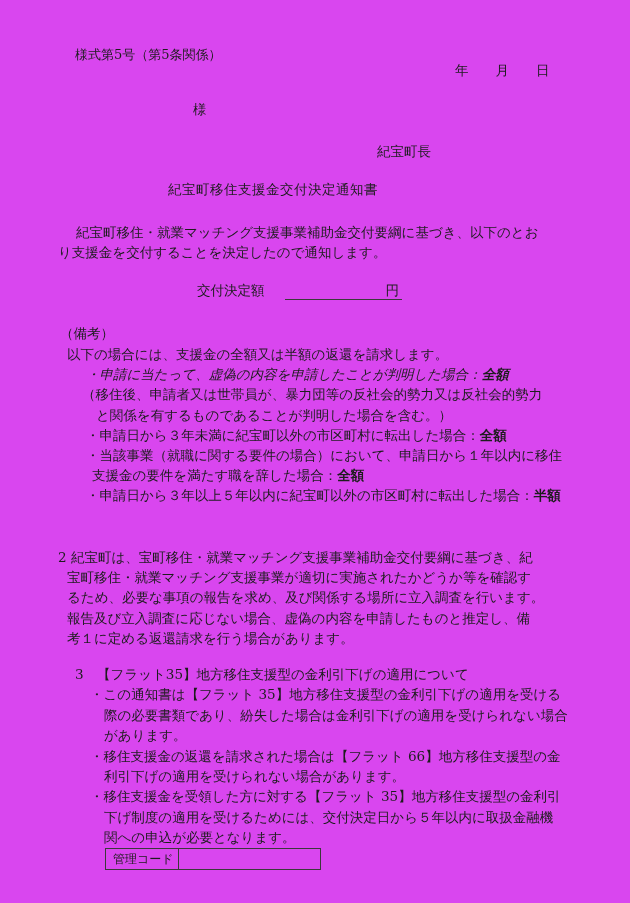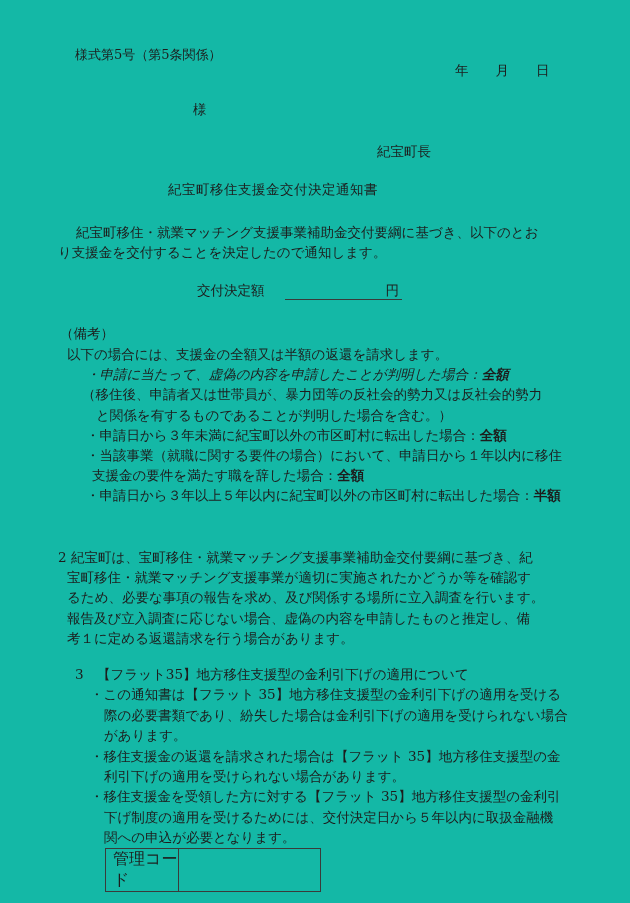--- a/index.html
+++ b/index.html
@@ -1,19 +1,19 @@
 <!DOCTYPE html>
 <html><head>
 <meta charset="utf-8">
 <style>
   html,body { margin:0; padding:0; background:#ffffff; }
   .page {
     position:relative;
     width:630px; height:903px;
-    background:#14b8a6;
+    background:#d946ef;
     font-family:"DejaVu Serif","Liberation Serif",serif;
     color:#1d1d1d;
     font-size:13.5px;
     overflow:hidden;
   }
   .abs { position:absolute; }
   .tline { white-space:nowrap; }
   .tline b { font-weight:bold; }
   .form-number   { left:75px;  top:46px;  font-size:13px; }
   .date-line     { left:455px; top:62px; }
@@ -34,21 +34,21 @@
   .note-item-1   { top:344px; }
   .note-item-2   { top:547px; }
   .note-item-3   { top:664px; line-height:20.4px; }
   .code-table {
     position:absolute; left:105px; top:848px;
     border-collapse:collapse;
   }
   .code-table td {
     border:1px solid #3a3a3a;
     height:20px;
-    font-size:16px;
+    font-size:12px;
     padding:0 0 0 7px;
     vertical-align:middle;
   }
   .code-table .cell-label { width:65px; }
   .code-table .cell-value { width:134px; }
 </style>
 </head>
 <body>
 
 <div class="page">
@@ -92,21 +92,21 @@
       <div class="tline" style="padding-left: 9px;"><span>るため、必要な事項の報告を求め、及び関係する場所に立入調査を行います。</span></div>
       <div class="tline" style="padding-left: 9px;"><span>報告及び立入調査に応じない場合、虚偽の内容を申請したものと推定し、備</span></div>
       <div class="tline" style="padding-left: 9px;"><span>考１に定める返還請求を行う場合があります。</span></div>
     </div>
 
   <div class="abs note-item note-item-3">
       <div class="tline" style="padding-left: 17px;"><span>3　【フラット35】地方移住支援型の金利引下げの適用について</span></div>
       <div class="tline" style="padding-left: 32px;"><span>・この通知書は【フラット 35】地方移住支援型の金利引下げの適用を受ける</span></div>
       <div class="tline" style="padding-left: 46px;"><span>際の必要書類であり、紛失した場合は金利引下げの適用を受けられない場合</span></div>
       <div class="tline" style="padding-left: 46px;"><span>があります。</span></div>
-      <div class="tline" style="padding-left: 32px;"><span>・移住支援金の返還を請求された場合は【フラット 35】地方移住支援型の金</span></div>
+      <div class="tline" style="padding-left: 32px;"><span>・移住支援金の返還を請求された場合は【フラット 66】地方移住支援型の金</span></div>
       <div class="tline" style="padding-left: 46px;"><span>利引下げの適用を受けられない場合があります。</span></div>
       <div class="tline" style="padding-left: 32px;"><span>・移住支援金を受領した方に対する【フラット 35】地方移住支援型の金利引</span></div>
       <div class="tline" style="padding-left: 46px;"><span>下げ制度の適用を受けるためには、交付決定日から５年以内に取扱金融機</span></div>
       <div class="tline" style="padding-left: 46px;"><span>関への申込が必要となります。</span></div>
     </div>
 
   <table class="code-table">
     <tbody>
         <tr>
       <td class="cell-label">管理コード</td>

